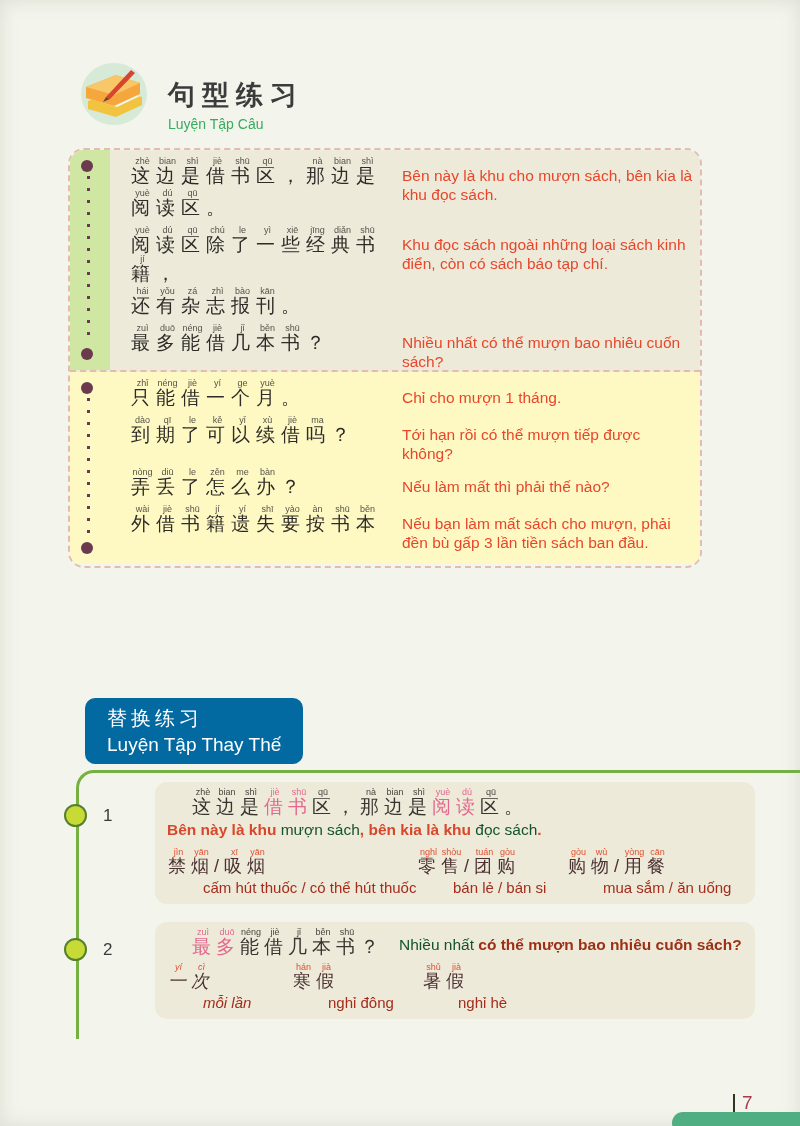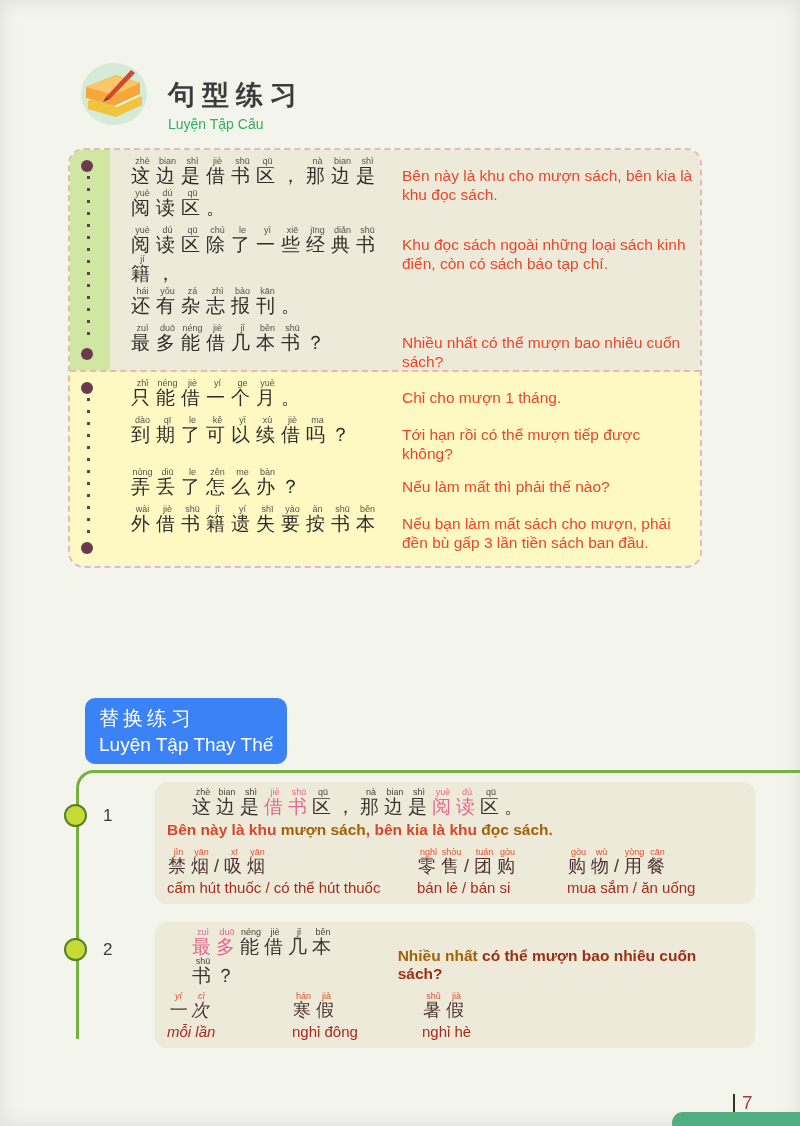--- a/index.html
+++ b/index.html
@@ -26,22 +26,22 @@
   .bigdot{position:absolute;left:11px;width:12px;height:12px;border-radius:50%;background:#6b3a4e;}
   .bigdot.t{top:10px;} .bigdot.b{bottom:10px;}
   .rows{position:absolute;left:60px;top:7px;right:6px;}
   .sp-row{display:flex;margin-bottom:5px;}
   .zh{width:272px;color:#2e2b28;}
   .zh-line{font-size:19px;letter-spacing:4px;line-height:1.05;padding:2px 0 3px;}
   ruby{margin:0 1px;} 
   rt{font-size:9px;letter-spacing:0;color:#575249;font-weight:normal;}
   .vi{flex:1;color:#e8462b;font-size:15.5px;line-height:19px;padding-top:9px;}
   
-  .sec2{position:absolute;left:85px;top:698px;background:#3b82f6;border-radius:10px;
-    color:#fff;padding:7px 14px 8px;}
+  .sec2{position:absolute;left:85px;top:698px;background:#0369a1;border-radius:10px;
+    color:#fff;padding:7px 22px 8px;}
   .sec2-zh{font-size:20px;letter-spacing:4px;}
   .sec2-vi{font-size:19px;margin-top:2px;}
   
   .sub-frame{position:absolute;left:76px;top:770px;width:722px;height:266px;
     border-left:3px solid #76b043;border-top:3px solid #76b043;border-top-left-radius:18px;}
   .sub-item{position:absolute;left:0;width:800px;}
   .sub-item:nth-of-type(1){top:782px;}
   .sub-item:nth-of-type(2){top:922px;}
   .dot{position:absolute;left:64px;width:23px;height:23px;border-radius:50%;
     background:#c7da36;border:2px solid #55812c;box-sizing:border-box;}
@@ -52,25 +52,25 @@
   .sub-item:nth-of-type(2) .num{top:18px;}
   .sub-box{margin-left:155px;width:600px;background:#edead9;border-radius:12px;
     padding:6px 12px 8px;box-sizing:border-box;}
   .sent-row{display:flex;align-items:flex-end;gap:16px;margin-left:24px;}
   .sent-zh{font-size:19px;letter-spacing:3px;color:#3a3430;line-height:1.05;padding-top:2px;}
   .sent-zh rt{color:#4a443c;}
   ruby.hl, ruby.hl rt{color:#e4688e;}
   .sent-vi{font-size:15.5px;padding-bottom:3px;}
   .sub-item:nth-of-type(1) .sent-vi{color:#d8472a;margin-top:4px;font-weight:bold;}
   .sub-item:nth-of-type(2) .sent-vi{color:#9c2f16;font-weight:bold;}
-  .sent-vi .vhl{color:#a16207;font-weight:bold;}
+  .sent-vi .vhl{color:#14532d;font-weight:normal;}
   .opts{display:flex;margin-top:6px;}
   .opt-zh{font-size:18px;letter-spacing:3px;color:#4d3232;line-height:1.05;}
   .opt-zh rt{color:#e05030;text-align:center;}
-  .opt-vi{font-size:15px;color:#a52c1c;margin-top:3px;}
+  .opt-vi{font-size:15px;color:#a52c1c;margin-top:3px;margin-left:36px;}
   .sub-item:nth-of-type(1) .opt:nth-child(1){width:250px;}
   .sub-item:nth-of-type(1) .opt:nth-child(2){width:150px;}
   .sub-item:nth-of-type(2) .opt:nth-child(1){width:125px;font-style:italic;}
   .sub-item:nth-of-type(2) .opt:nth-child(2){width:130px;}
   
   .pgline{position:absolute;left:733px;top:1094px;width:2px;height:32px;background:#33331f;}
   .pgnum{position:absolute;left:742px;top:1092px;font-size:19px;color:#a53b4b;}
   .pgbar{position:absolute;left:672px;top:1112px;width:130px;height:22px;
     background:#4fae82;border-radius:12px 0 0 12px;}
 </style>

